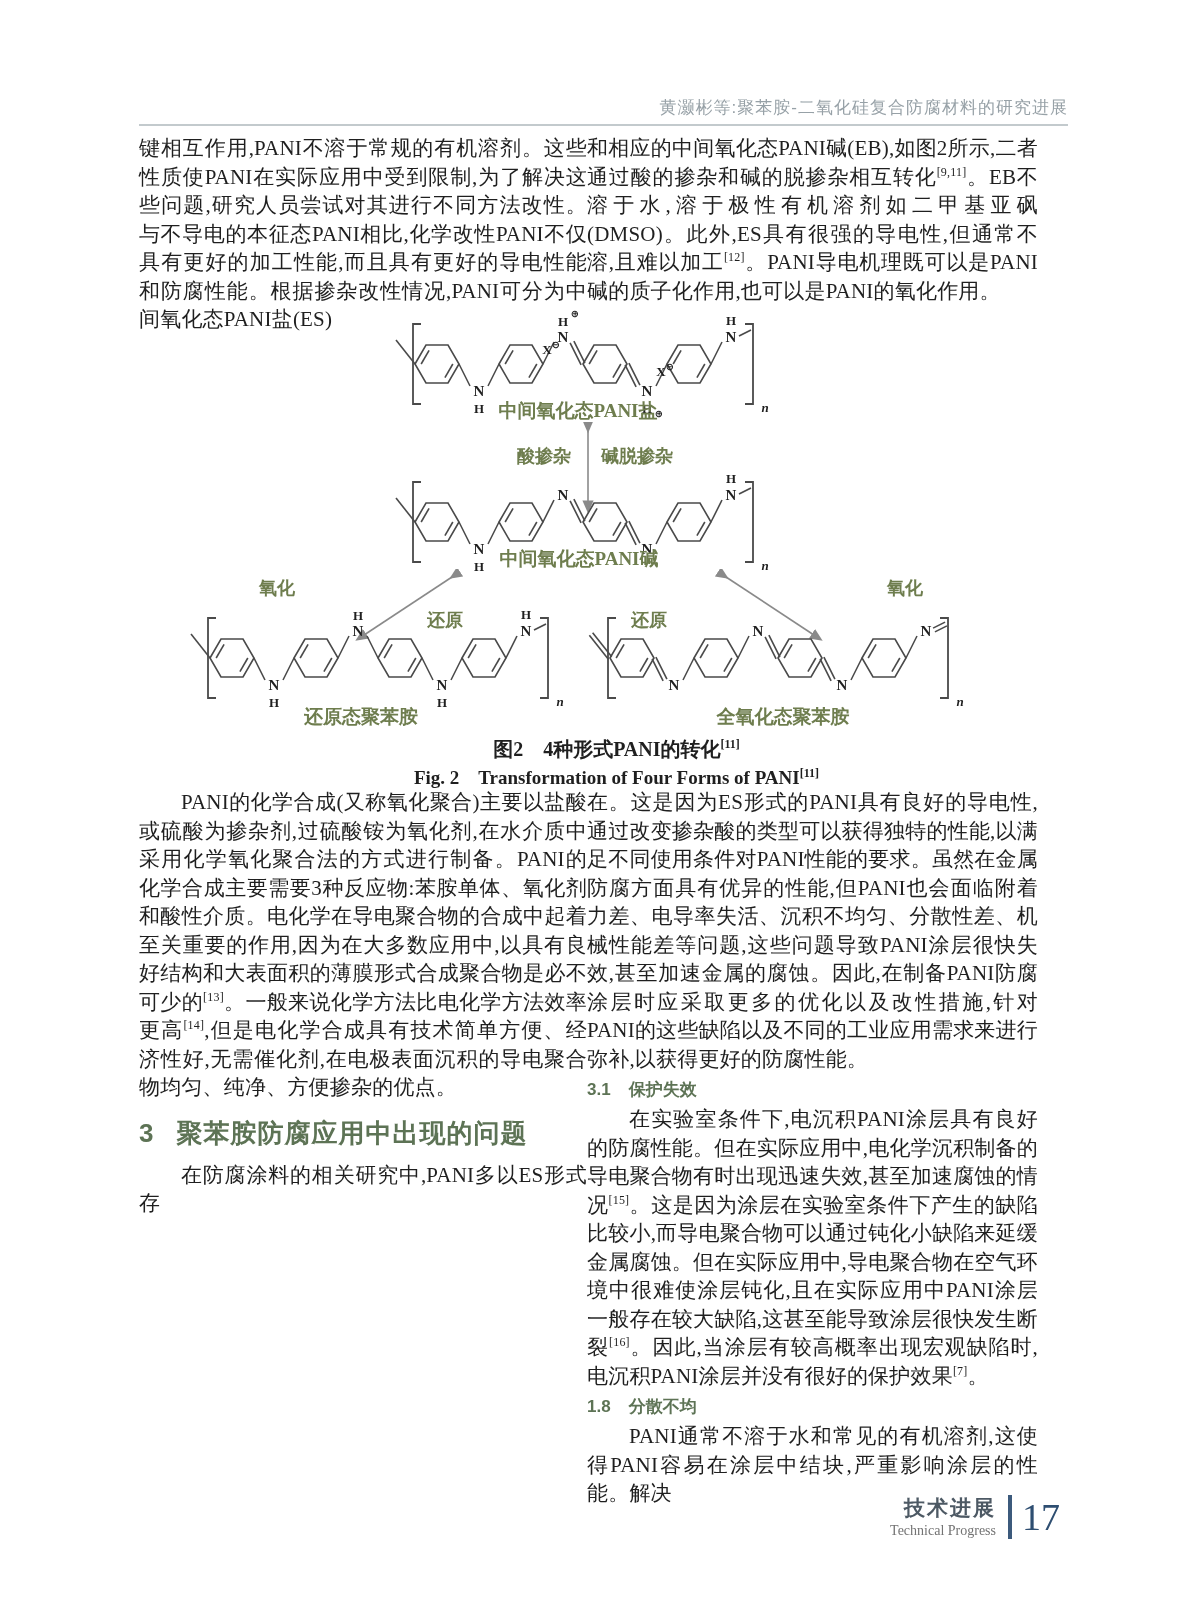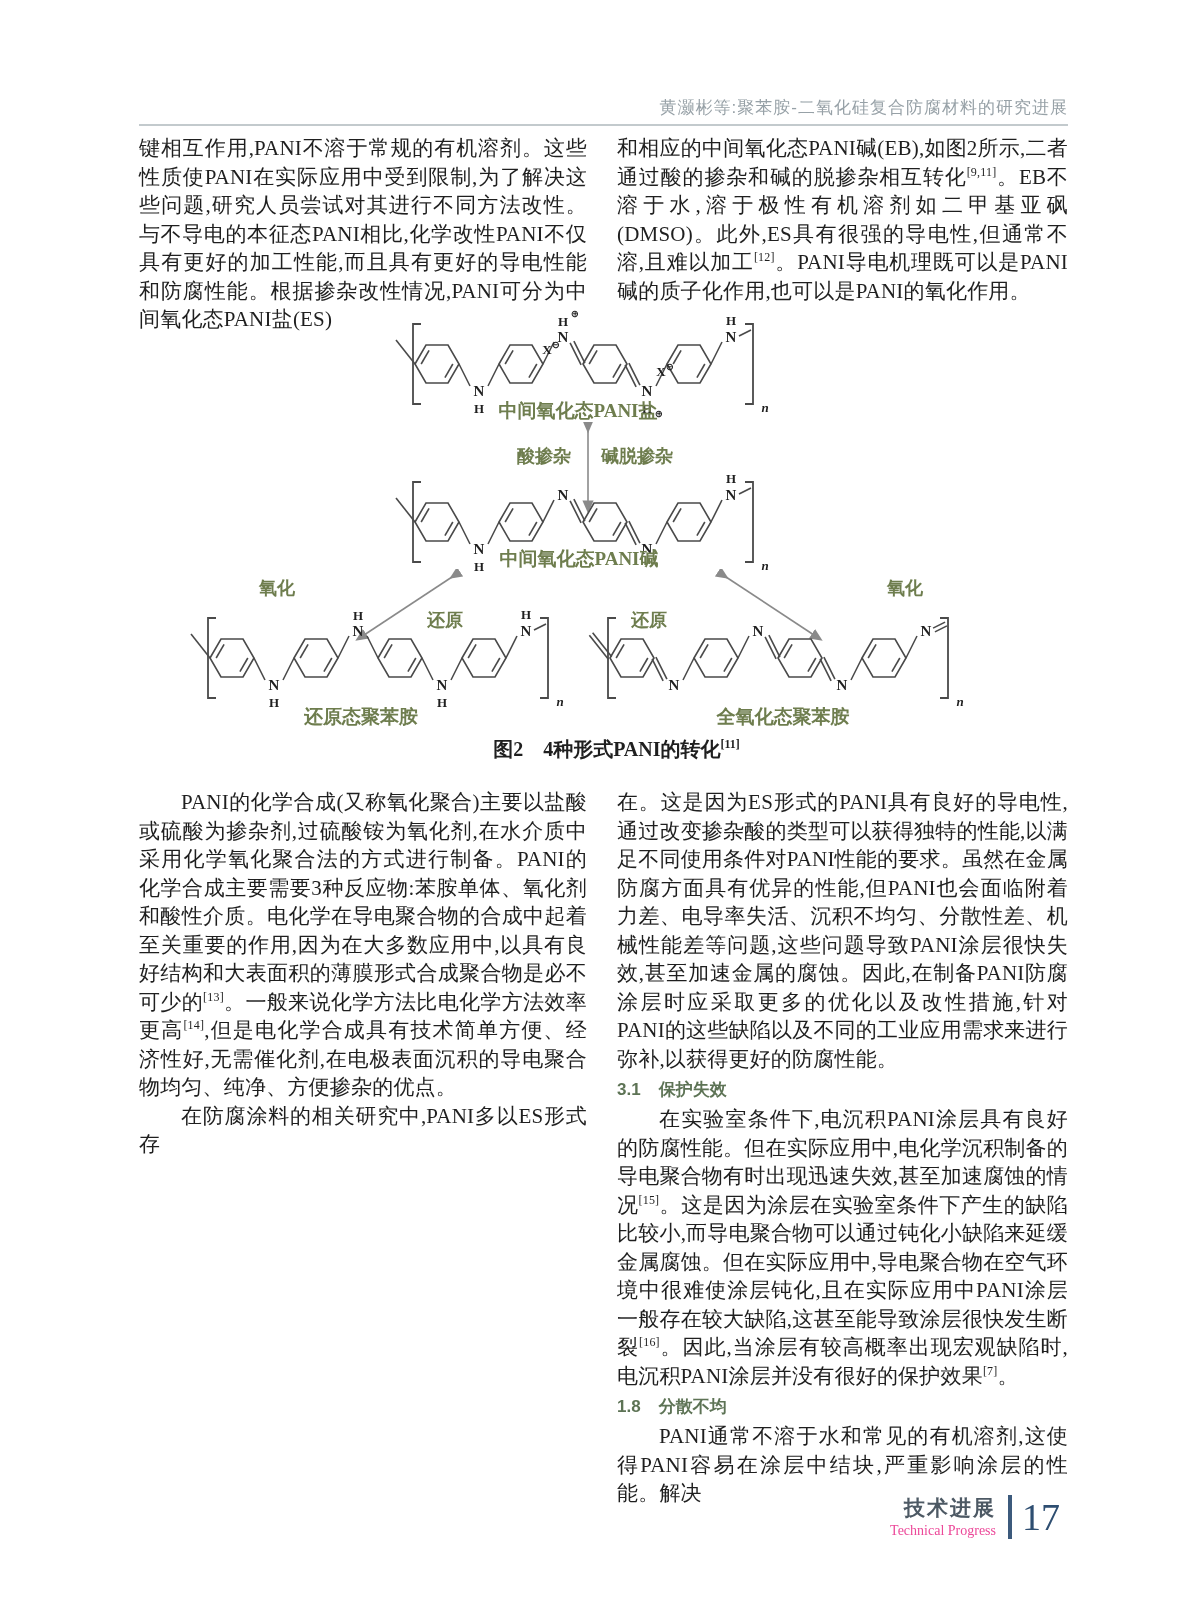--- a/index.html
+++ b/index.html
@@ -7,21 +7,21 @@
         overflow:hidden;font-family:"Liberation Serif","DejaVu Serif",serif;color:#1f1f1f;}
   .content{position:absolute;left:139px;width:929px;}
 
   
   .running{position:absolute;top:96px;left:139px;width:929px;}
   .rh-text{text-align:right;font-family:"Liberation Sans","DejaVu Sans",sans-serif;
            font-size:17px;color:var(--header_gray,#97a1a7);letter-spacing:1px;}
   .rh-rule{margin-top:5px;border-top:2px solid #c3cacd;height:0;}
 
   
-  .cols{display:flex;gap:30px;}
+  .cols{display:flex;}
   .col{width:448px;}
   .col.right{width:451px;}
   .body-p{margin:0;font-size:21px;line-height:28.5px;text-align:justify;letter-spacing:0.2px;}
   .indent{text-indent:2em;}
   sup{font-size:12px;line-height:0;}
 
   .top-cols{top:134px;}
   .bottom-cols{top:788px;}
 
   
@@ -41,21 +41,21 @@
   .sub-h{margin:5px 0 4px 0;font-family:"Liberation Sans","DejaVu Sans",sans-serif;
          font-size:17px;font-weight:bold;color:var(--heading_green,#5d7355);}
   .sub-h .num{margin-right:18px;}
 
   
   .footer{position:absolute;top:1494px;left:139px;width:921px;display:flex;
           justify-content:flex-end;align-items:center;}
   .f-block{text-align:right;}
   .f-zh{font-family:"Liberation Sans","DejaVu Sans",sans-serif;font-size:21px;font-weight:bold;
         color:var(--footer_text,#4d5964);letter-spacing:2px;}
-  .f-en{font-size:14px;color:#ec4899;margin-top:1px;}
+  .f-en{font-size:14px;color:#737373;margin-top:1px;}
   .f-bar{width:4px;height:44px;background:var(--footer_accent,#3c5a7c);margin:0 10px 0 12px;}
   .f-page{font-size:38px;color:var(--footer_page,#2e4e71);}
 </style>
 </head>
 <body>
 
 <div class="page" style="--header_gray: #97a1a7; --label_green: #6e7d4e; --heading_green: #5d7355; --ink: #1f1f1f; --bond_line: #4a4a4a; --arrow_gray: #8a8a8a; --footer_accent: #3c5a7c; --footer_text: #4d5964; --footer_page: #2e4e71;">
 
   <div class="running">
     <div class="rh-text">黄灏彬等:聚苯胺-二氧化硅复合防腐材料的研究进展</div>
@@ -246,25 +246,27 @@
         <line x1="352.93914855054993" y1="31.87829710109982" x2="364.93914855054993" y2="25.87829710109982" stroke="#4a4a4a" stroke-width="1.6"></line>
         <line x1="351.06085144945007" y1="28.12170289890018" x2="363.06085144945007" y2="22.12170289890018" stroke="#4a4a4a" stroke-width="1.6"></line>
         <path d="M358,18 H366 V98 H358" fill="none" stroke="#4a4a4a" stroke-width="1.8"></path>
         <text x="378" y="106" font-size="13" text-anchor="middle" fill="#1f1f1f" font-family="&quot;Liberation Serif&quot;,&quot;DejaVu Sans&quot;,serif" font-weight="bold" font-style="italic">n</text>
       </svg>
     <div class="fig-label" style="left:644px;top:398px">全氧化态聚苯胺</div>
   </div>
 
   <div class="caption">
     <div class="cap-zh">图2　4种形式PANI的转化<sup>[11]</sup></div>
+    <div class="cap-en">Fig. 2　Transformation of Four Forms of PANI<sup>[11]</sup></div>
   </div>
 
   <div class="cols bottom-cols content">
     <div class="col">
       <p class="body-p indent">PANI的化学合成(又称氧化聚合)主要以盐酸或硫酸为掺杂剂,过硫酸铵为氧化剂,在水介质中采用化学氧化聚合法的方式进行制备。PANI的化学合成主要需要3种反应物:苯胺单体、氧化剂和酸性介质。电化学在导电聚合物的合成中起着至关重要的作用,因为在大多数应用中,以具有良好结构和大表面积的薄膜形式合成聚合物是必不可少的<sup>[13]</sup>。一般来说化学方法比电化学方法效率更高<sup>[14]</sup>,但是电化学合成具有技术简单方便、经济性好,无需催化剂,在电极表面沉积的导电聚合物均匀、纯净、方便掺杂的优点。</p>
+      <h2 class="sec-h"><span class="num">3</span><span>聚苯胺防腐应用中出现的问题</span></h2>
       <p class="body-p indent">在防腐涂料的相关研究中,PANI多以ES形式存</p>
     </div>
     <div class="col right">
       <p class="body-p">在。这是因为ES形式的PANI具有良好的导电性,通过改变掺杂酸的类型可以获得独特的性能,以满足不同使用条件对PANI性能的要求。虽然在金属防腐方面具有优异的性能,但PANI也会面临附着力差、电导率失活、沉积不均匀、分散性差、机械性能差等问题,这些问题导致PANI涂层很快失效,甚至加速金属的腐蚀。因此,在制备PANI防腐涂层时应采取更多的优化以及改性措施,针对PANI的这些缺陷以及不同的工业应用需求来进行弥补,以获得更好的防腐性能。</p>
       <h3 class="sub-h"><span class="num">3.1</span><span>保护失效</span></h3>
       <p class="body-p indent">在实验室条件下,电沉积PANI涂层具有良好的防腐性能。但在实际应用中,电化学沉积制备的导电聚合物有时出现迅速失效,甚至加速腐蚀的情况<sup>[15]</sup>。这是因为涂层在实验室条件下产生的缺陷比较小,而导电聚合物可以通过钝化小缺陷来延缓金属腐蚀。但在实际应用中,导电聚合物在空气环境中很难使涂层钝化,且在实际应用中PANI涂层一般存在较大缺陷,这甚至能导致涂层很快发生断裂<sup>[16]</sup>。因此,当涂层有较高概率出现宏观缺陷时,电沉积PANI涂层并没有很好的保护效果<sup>[7]</sup>。</p>
       <h3 class="sub-h"><span class="num">1.8</span><span>分散不均</span></h3>
       <p class="body-p indent">PANI通常不溶于水和常见的有机溶剂,这使得PANI容易在涂层中结块,严重影响涂层的性能。解决</p>
     </div>
   </div>

